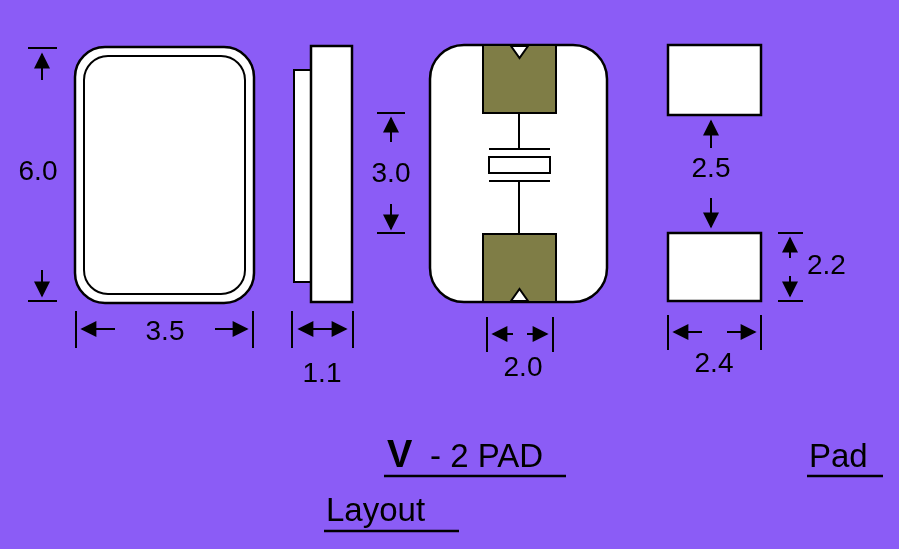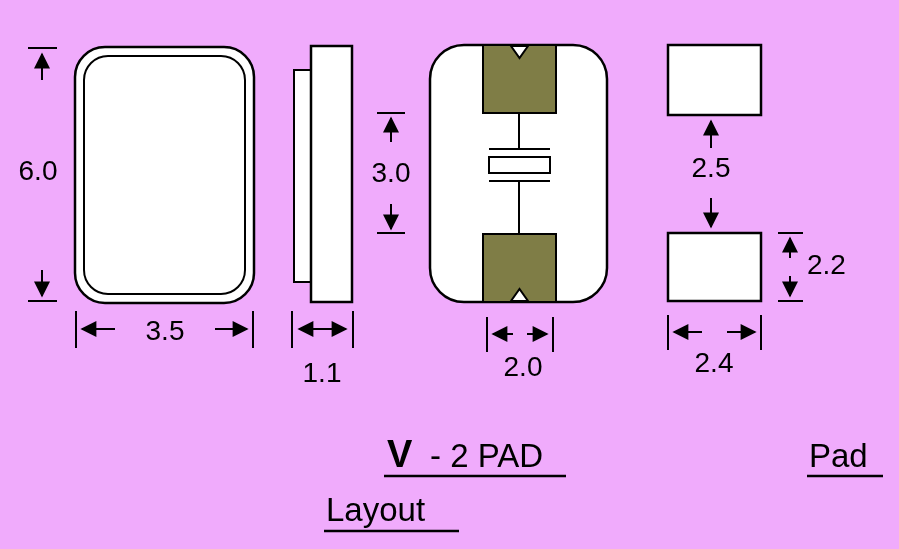--- a/index.html
+++ b/index.html
@@ -1,16 +1,16 @@
 <!DOCTYPE html>
 <html><head>
 <meta charset="utf-8">
 <style>
   html,body{margin:0;padding:0;background:#ffffff;}
-  .canvas{position:relative;width:899px;height:549px;background:#f0abfc;overflow:hidden;}
+  .canvas{position:relative;width:899px;height:549px;background:#8b5cf6;overflow:hidden;}
   svg{position:absolute;left:0;top:0;}
   .ln{stroke:#000;stroke-width:2;fill:none;}
   .ln-thick{stroke:#000;stroke-width:2.5;fill:none;}
   .shape{stroke:#000;stroke-width:2.5;fill:#ffffff;}
   .shape-thin{stroke:#000;stroke-width:2;fill:#ffffff;}
   .pad{stroke:#000;stroke-width:2;}
   text{font-family:"Liberation Sans","DejaVu Sans",sans-serif;fill:#000;}
   .dim-label{font-size:28px;}
   .caption{font-size:33px;}
   .caption-bold{font-size:38px;font-weight:bold;}

